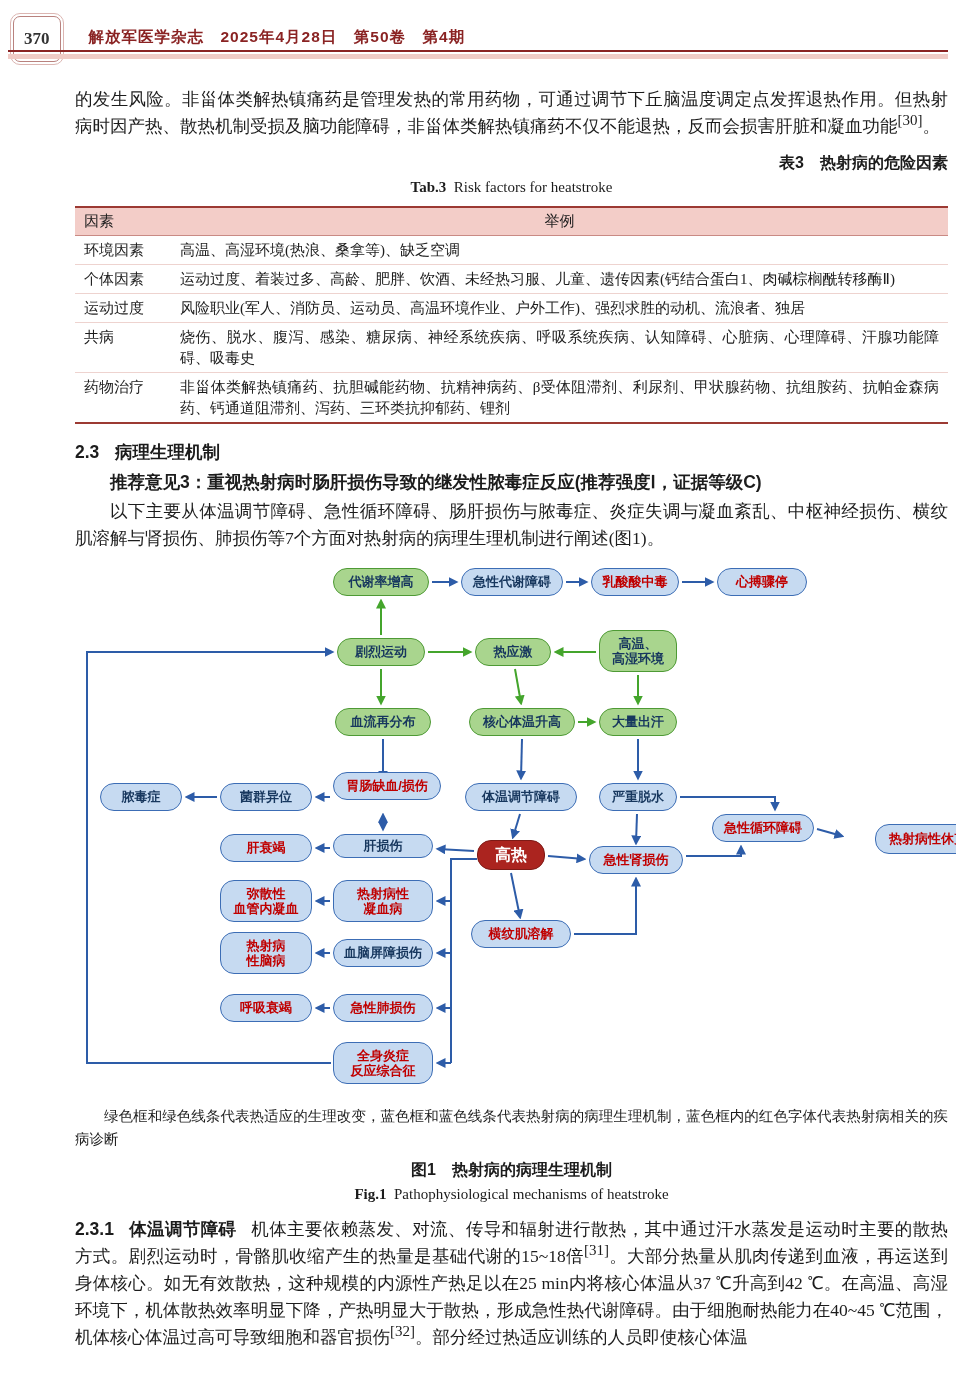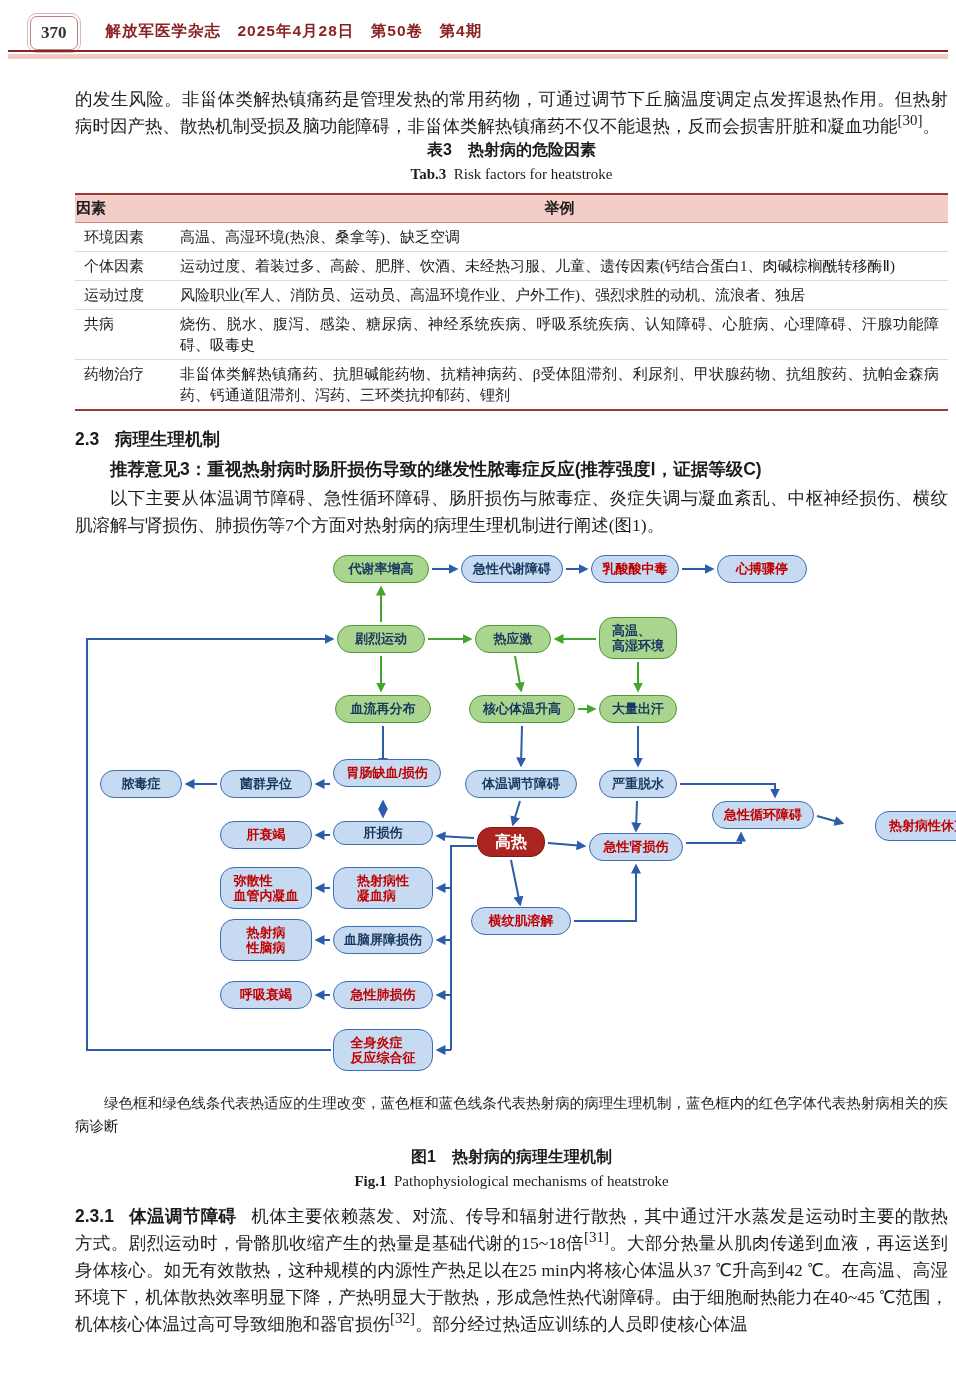--- a/index.html
+++ b/index.html
@@ -3,52 +3,52 @@
 <meta charset="utf-8">
 <style>
   *{box-sizing:border-box}
   html,body{margin:0;padding:0}
   body{width:956px;height:1400px;overflow:hidden;background:#fff;color:#1c1c1c;
        font-family:"Liberation Serif",serif;position:relative}
 
   
   .hdr{position:absolute;top:16px;left:10px;right:8px;height:32px}
   .pnum{display:inline-block;border:1px solid #b9827e;outline:1px solid #dcb6b2;outline-offset:2px;
-        border-radius:7px;padding:6px 10px;font:bold 17px "Liberation Serif",serif;color:#333;margin-left:20px}
+        border-radius:7px;padding:12px 10px;font:bold 17px "Liberation Serif",serif;color:#333;margin-left:3px}
   .jline{font:bold 15.5px "Liberation Sans",sans-serif;color:#8a2323;margin-left:24px;position:relative;top:-2px;letter-spacing:1px}
   .rule{position:absolute;top:50px;left:8px;width:940px;height:2px;background:#8a2323}
   .band{position:absolute;top:54px;left:8px;width:940px;height:5px;background:#f0cbc6}
 
   
   .content{position:absolute;left:75px;top:86px;width:873px}
   .body-text{font-size:17.5px;line-height:27px;text-align:justify;margin:0}
   .indent{text-indent:2em}
   sup{font-size:15px;line-height:0;vertical-align:super}
 
   
-  .tbl-title-cn{text-align:center;font:bold 16px "Liberation Sans",sans-serif;}
+  .tbl-title-cn{text-align:right;font:bold 16px "Liberation Sans",sans-serif;margin-top:13px}
   .tbl-title-en{text-align:center;font-size:15px;margin:5px 0 10px}
   .risk-table{width:100%;border-collapse:collapse;font-size:15px;line-height:21px;
               border-top:2px solid #9c3a33;border-bottom:2px solid #9c3a33}
-  .risk-table th{background:#f3cdc8;font-weight:bold;padding:3px 1px;border-bottom:1px solid #c98a84}
+  .risk-table th{background:#f3cdc8;font-weight:normal;padding:3px 9px;border-bottom:1px solid #c98a84}
   .risk-table th.fcol{text-align:left}
   .risk-table td{padding:3.5px 9px;border-bottom:1px solid #eed3cf;vertical-align:top;text-align:justify}
   .risk-table tr:last-child td{border-bottom:none}
 
   
   .sec-head{font:bold 17.5px "Liberation Sans",sans-serif;margin:16px 0 5px}
   .secnum{margin-right:.9em}
   .rec{font:bold 17.5px "Liberation Sans",sans-serif;line-height:27px;text-indent:2em;margin:0 0 2px}
   .inline-head{font-family:"Liberation Sans",sans-serif;font-weight:bold}
   .inline-head .num,.inline-head .ttl{margin-right:.85em}
 
   
   .diagram{position:relative;width:880px;height:535px;margin-top:10px}
   .arrows{position:absolute;left:0;top:0}
-  .node{position:absolute;display:flex;align-items:center;justify-content:center;text-align:left;
+  .node{position:absolute;display:flex;align-items:center;justify-content:center;text-align:center;
         border-radius:14px;font:bold 13px "Liberation Sans",sans-serif;line-height:1.18;
         white-space:pre-line;color:#17375e}
   .green{background:#a9d58e;border:1.5px solid #4e9a35}
   .blue{background:#c6daf1;border:1.5px solid #3c6db5}
   .rtx{color:#c00000}
   .hot{background:#ab241f;border:1.5px solid #7e1a16;color:#fff;font-size:16px}
 
   
   .fig-note{font-size:14.5px;line-height:23px;text-indent:2em;text-align:justify;margin:8px 0 0}
   .cap-cn{text-align:center;font:bold 16px "Liberation Sans",sans-serif;margin-top:9px}

